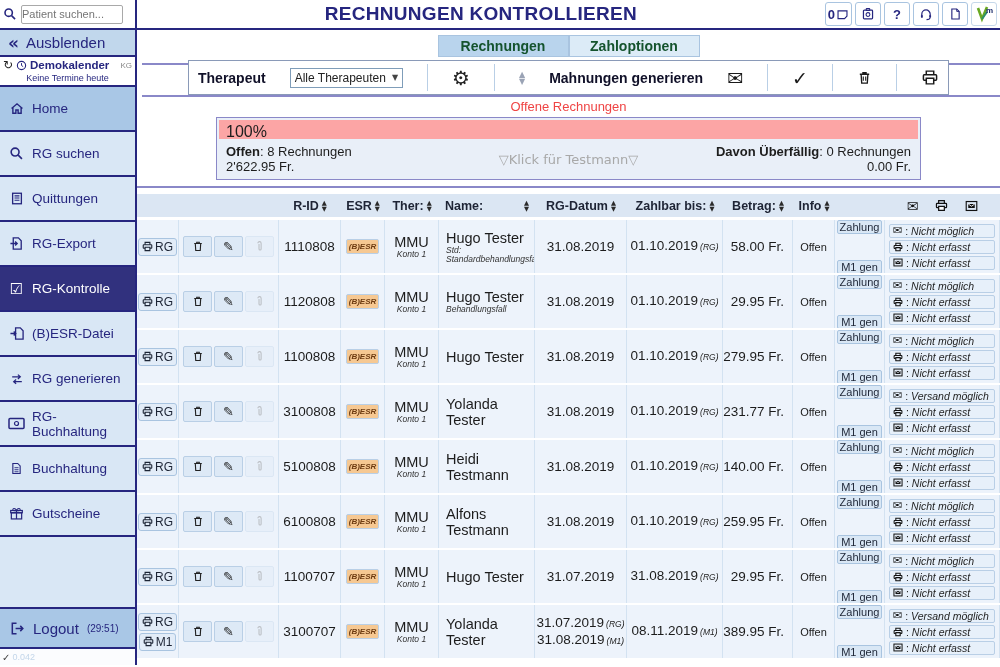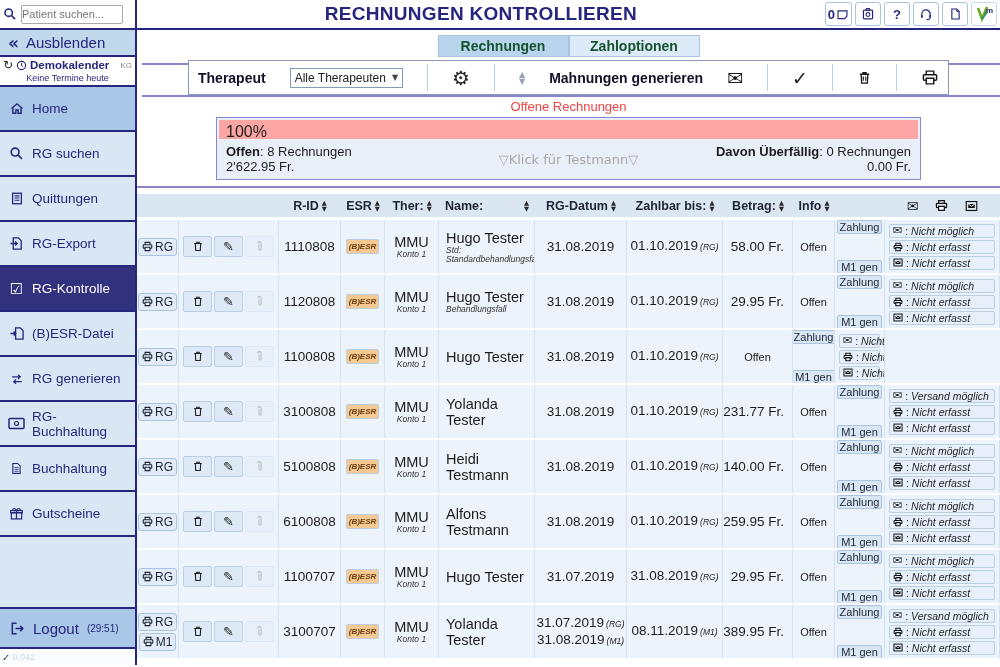--- a/index.html
+++ b/index.html
@@ -674,20 +674,23 @@
               <span>31.08.2019</span>
             </div>
       <div class="dateline"></div>
     </div>
     <div class="cell">
       <div class="dateline">
               <span>01.10.2019</span>
               <span class="sfx">(RG)</span>
             </div>
     </div>
+    <div class="cell c-amt">
+            <span>279.95 Fr.</span>
+          </div>
     <div class="cell c-info">
             <span>Offen</span>
           </div>
     <div class="cell col">
       <button class="pay-btn">
               <span>Zahlung</span>
             </button>
       <button class="pay-btn">
               <span>M1 gen</span>
             </button>

